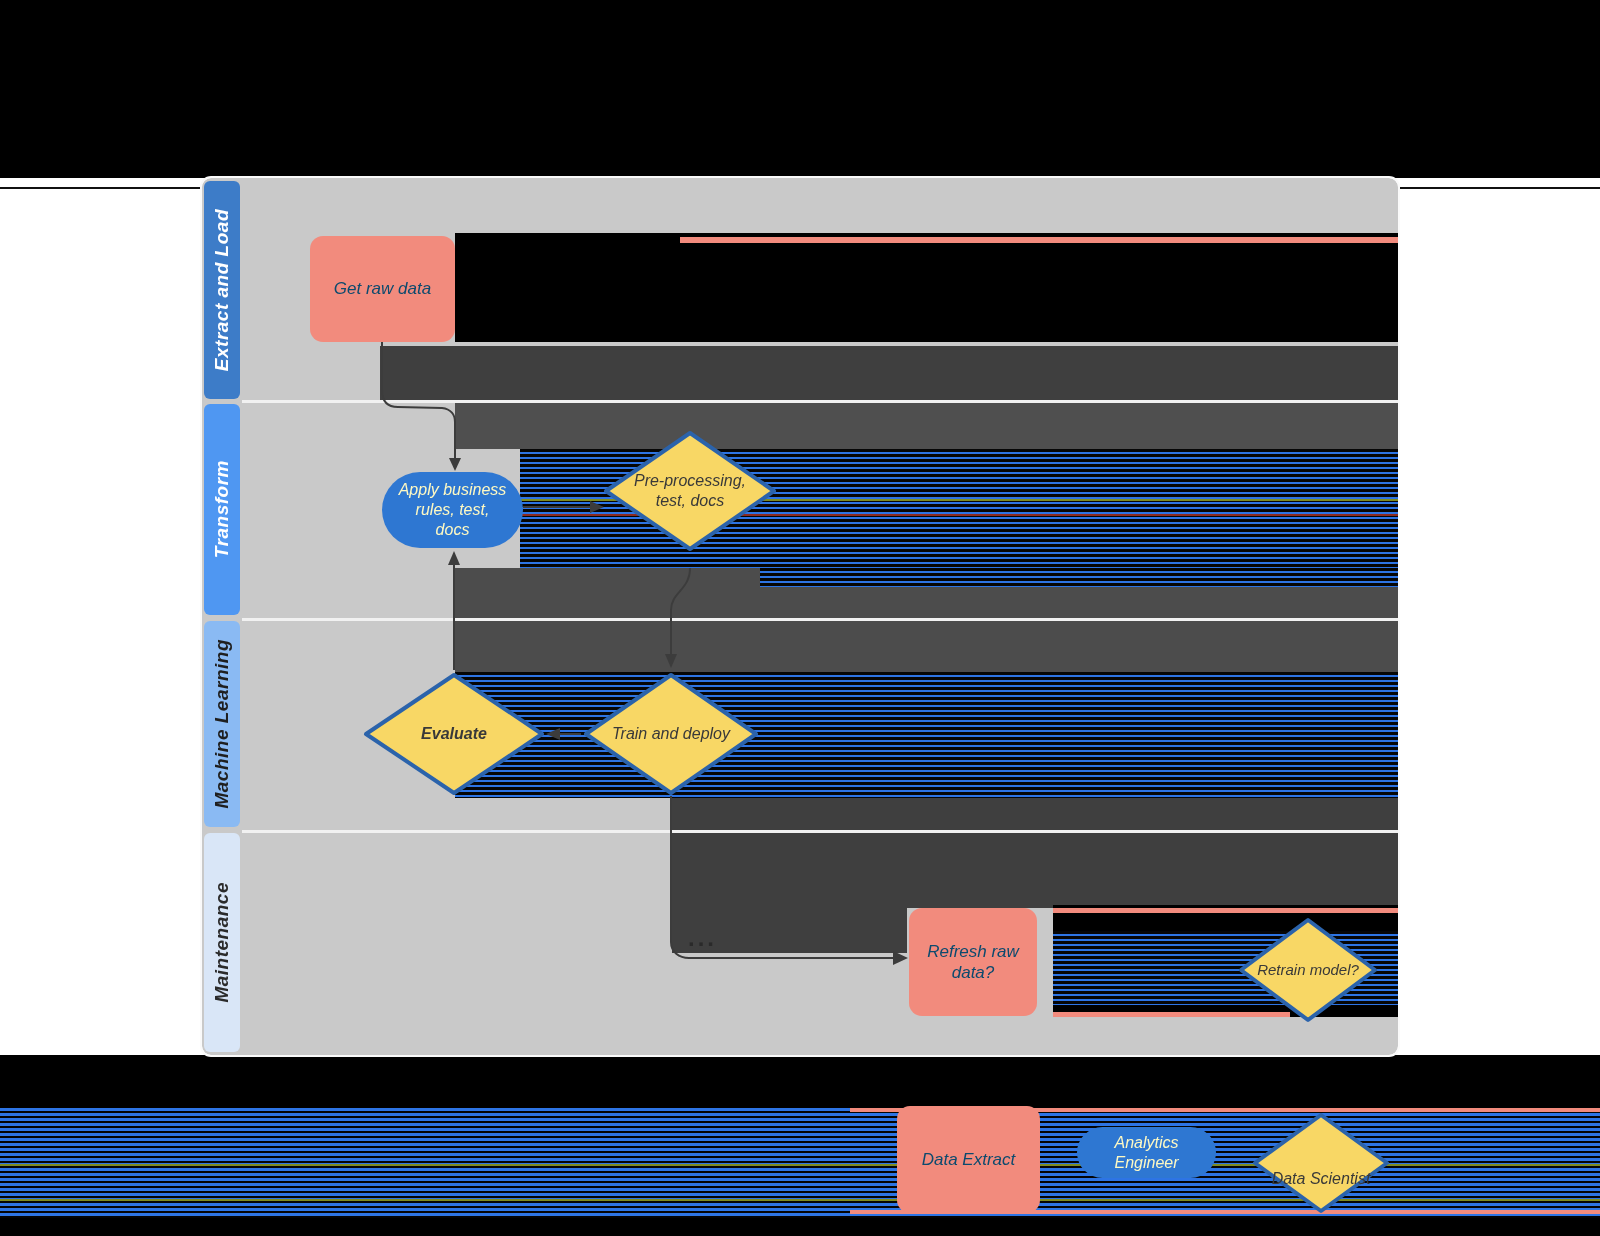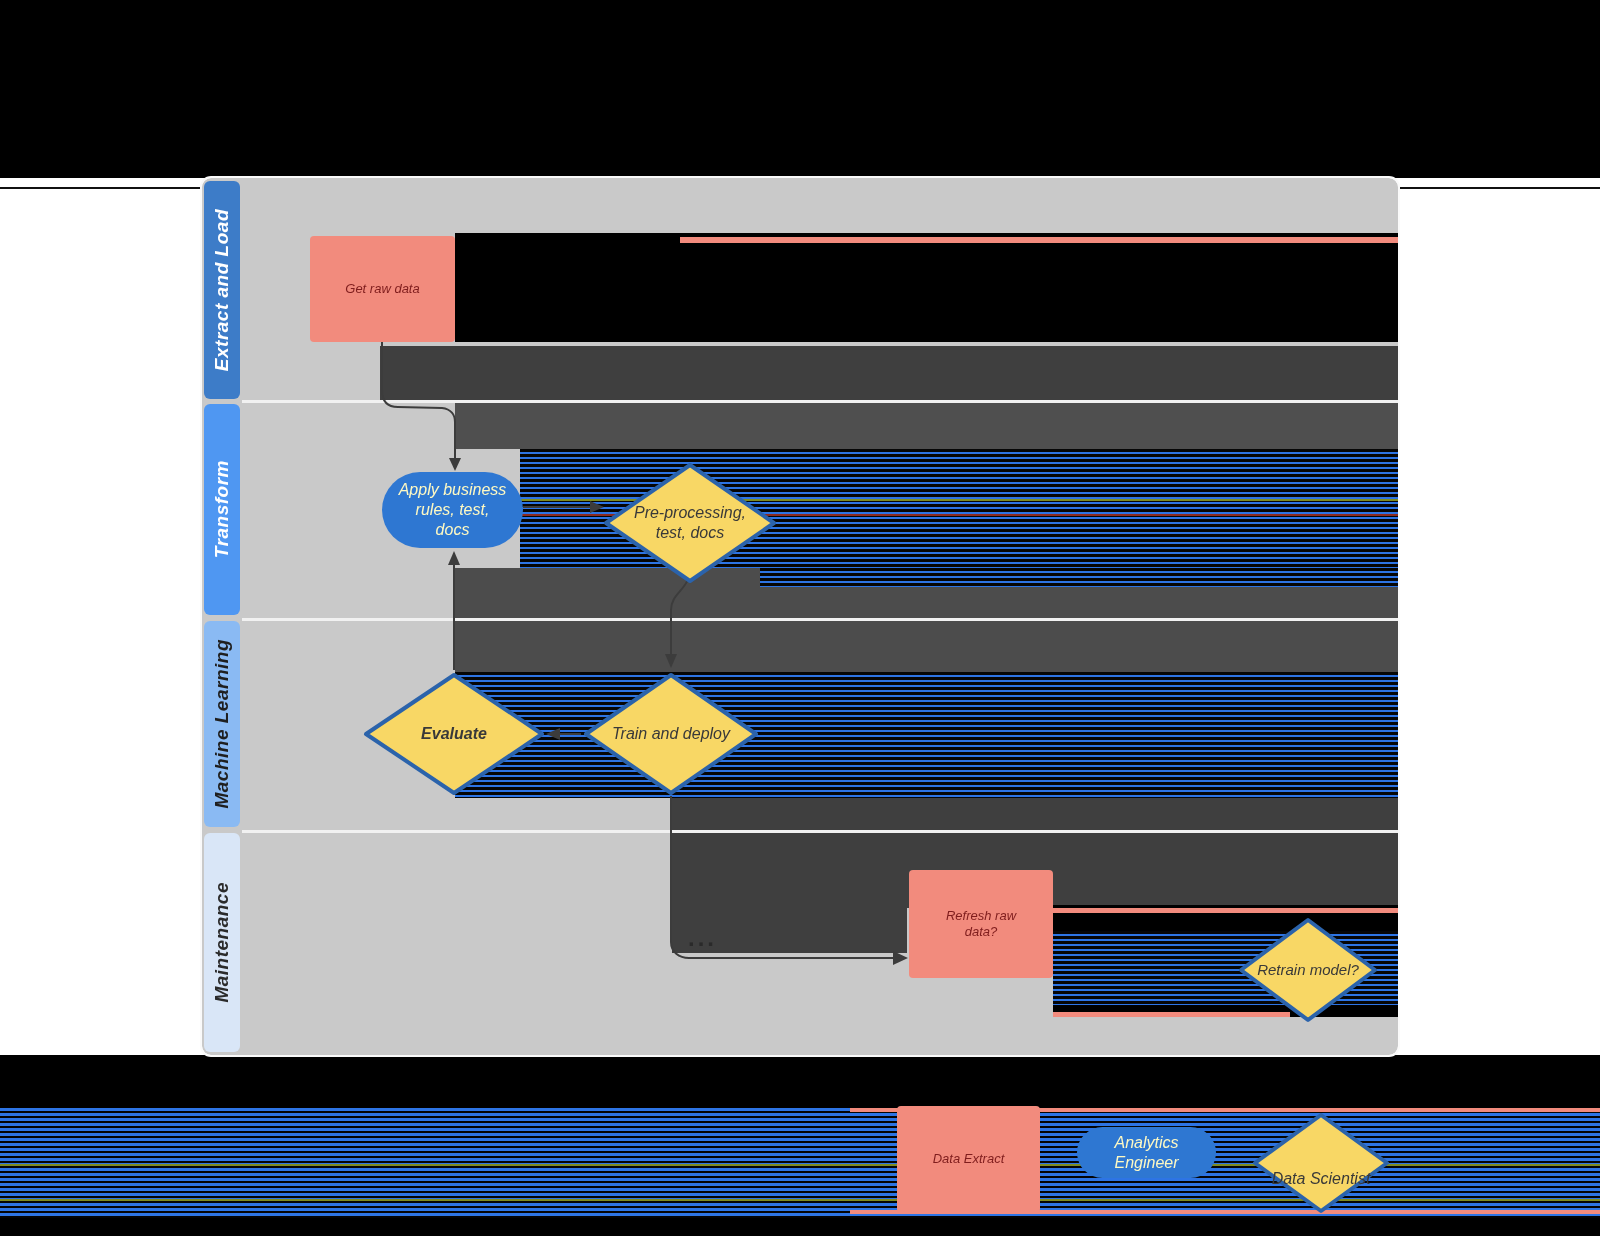--- a/index.html
+++ b/index.html
@@ -31,21 +31,21 @@
     font-weight:bold;font-style:italic;font-size:19px;letter-spacing:.5px;white-space:nowrap;
   }
   .band{position:absolute;}
   .stripesP{background:repeating-linear-gradient(180deg,#060606 0 3px,#2d74e4 3px 5px);}
   .lane-line{left:40px;width:1156px;height:3px;background:#f1f1f1;position:absolute;}
   
   .node-text{
     position:absolute;inset:0;display:flex;align-items:center;justify-content:center;
     text-align:center;font-style:italic;white-space:pre-line;line-height:1.25;
   }
-  .rect-node{background:#f28b7d;border-radius:4px;color:#7f1d1d;font-size:13px;}
+  .rect-node{background:#f28b7d;border-radius:13px;color:#0c4a6e;font-size:17px;}
   .stadium-node{background:#2e77d2;border-radius:40px;color:#fef9c3;font-size:16px;}
   .diamond-node{color:#393939;font-size:16px;}
   .diamond-node svg{position:absolute;inset:0;}
   .diamond-node .node-text{padding:0 18px;}
   .rect-node .node-text,.stadium-node .node-text{padding:0 8px;}
   .ellipsis{color:#2a2a2a;font-weight:bold;font-size:24px;letter-spacing:3px;line-height:10px;}
   .conn{position:absolute;left:0;top:0;pointer-events:none;}
 </style>
 </head>
 <body>
@@ -120,21 +120,21 @@
   <div class="abs rect-node" style="left:108px;top:58px;width:145px;height:106px;">
     <div class="node-text">Get raw data</div>
   </div>
 
   <div class="abs stadium-node" style="left:180px;top:294px;width:141px;height:76px;">
     <div class="node-text">Apply business
 rules, test,
 docs</div>
   </div>
 
-  <div class="abs diamond-node" style="left:401px;top:284px;width:174px;height:122px;">
+  <div class="abs diamond-node" style="left:401px;top:252px;width:174px;height:122px;">
     <svg width="174" height="122" viewBox="0 0 174 122">
       <polygon points="87,3 171,61 87,119 3,61" fill="#f8d765" stroke="#2b63ab" stroke-width="4" stroke-linejoin="round"></polygon>
     </svg>
     <div class="node-text">Pre-processing,
 test, docs</div>
   </div>
 
   <div class="abs diamond-node" style="left:161px;top:494px;width:182px;height:124px;font-weight:bold;">
     <svg width="182" height="124" viewBox="0 0 182 124">
       <polygon points="91,3 179,62 91,121 3,62" fill="#f8d765" stroke="#2b63ab" stroke-width="4" stroke-linejoin="round"></polygon>
@@ -142,21 +142,21 @@
     <div class="node-text">Evaluate</div>
   </div>
 
   <div class="abs diamond-node" style="left:381px;top:494px;width:176px;height:124px;">
     <svg width="176" height="124" viewBox="0 0 176 124">
       <polygon points="88,3 173,62 88,121 3,62" fill="#f8d765" stroke="#2b63ab" stroke-width="4" stroke-linejoin="round"></polygon>
     </svg>
     <div class="node-text">Train and deploy</div>
   </div>
 
-  <div class="abs rect-node" style="left:707px;top:692px;width:144px;height:108px;">
+  <div class="abs rect-node" style="left:707px;top:730px;width:128px;height:108px;">
     <div class="node-text">Refresh raw
 data?</div>
   </div>
 
 
   <div class="abs diamond-node" style="left:1036px;top:739px;width:140px;height:106px;font-size:15px;">
     <svg width="140" height="106" viewBox="0 0 140 106">
       <polygon points="70,3 137,53 70,103 3,53" fill="#f8d765" stroke="#2b63ab" stroke-width="4" stroke-linejoin="round"></polygon>
     </svg>
     <div class="node-text" style="padding:0 10px;">Retrain model?</div>

